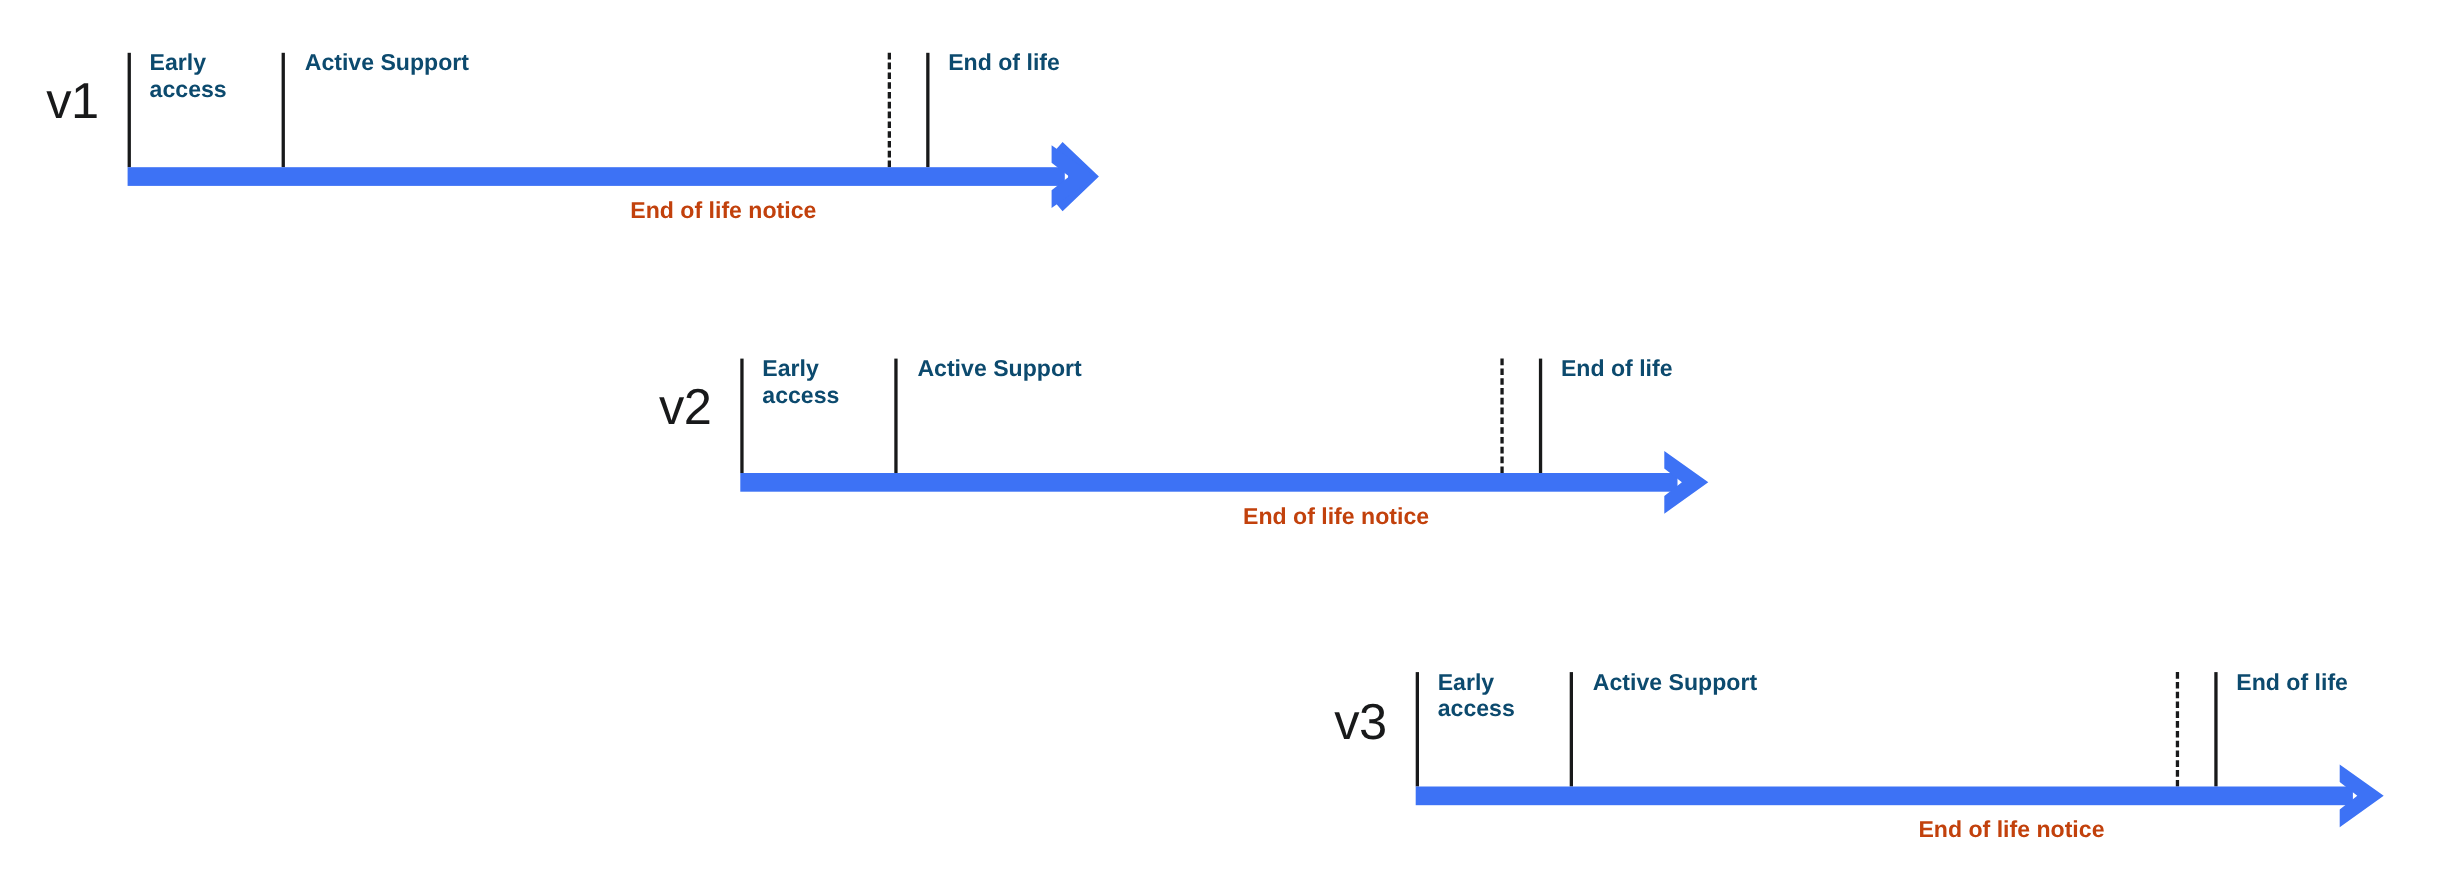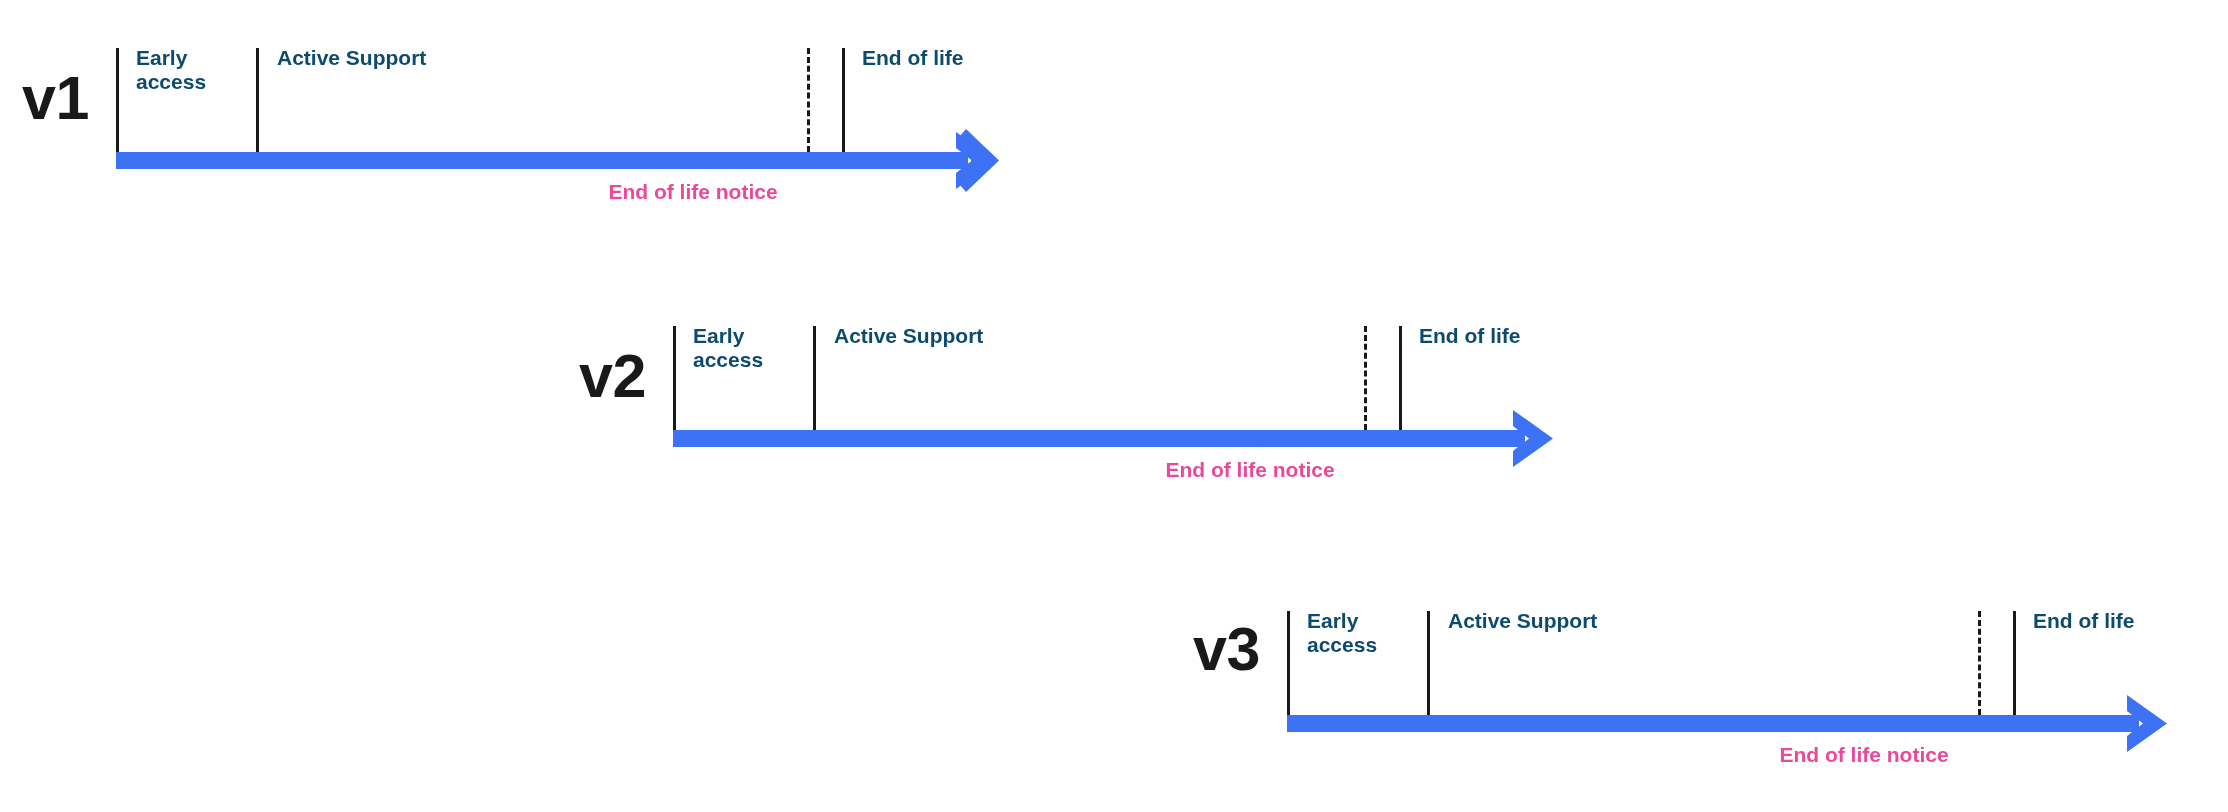--- a/index.html
+++ b/index.html
@@ -9,26 +9,27 @@
     font-family:"Liberation Sans", sans-serif;
     overflow:hidden;
     position:relative;
   }
   #stage{position:absolute;left:0;top:0;width:2228px;height:812px;}
 
   .lifecycle-row{position:absolute;height:200px;}
 
   .version-label{
     position:absolute;
-    font-size:61px;
-    font-weight:700;
+    font-size:46px;
+    font-weight:400;
     color:#18191a;
     letter-spacing:-0.5px;
     line-height:1;
     white-space:nowrap;
+    margin-left:20px;
   }
 
   
   .divider{
     position:absolute;
     width:3px;
     background:#18191a;
   }
   .divider.dashed{
     background:none;
@@ -60,23 +61,23 @@
     position:absolute;
     top:-24px;
     width:65px;
     height:65px;
   }
 
   .notice-label{
     position:absolute;
     font-size:21px;
     font-weight:700;
-    color:#ec4899;
+    color:#c2410c;
     white-space:nowrap;
-    text-align:center;
+    text-align:left;
   }
 </style>
 </head>
 <body>
 
 <div id="stage">
 
   <div class="lifecycle-row" id="row-v1" style="left:0px;top:0px;width:1100px;">
 
     <div class="version-label" style="left:22px;top:68px;">v1</div>
@@ -126,21 +127,21 @@
           <path d="M6 4 L46 32.5 L6 61 L6 45 L22 32.5 L6 20 Z" fill="#3D72F5"></path>
         </svg>
       </div>
     </div>
 
     <div class="notice-label" style="left:573px;top:180px;width:240px;">End of life notice</div>
   </div>
 
   <div class="lifecycle-row" id="row-v3" style="left:1171px;top:563px;width:1100px;">
 
-    <div class="version-label" style="left:22px;top:56px;">v3</div>
+    <div class="version-label" style="left:22px;top:70px;">v3</div>
 
     <div class="divider" style="left:116px;top:48px;height:104px;"></div>
     <div class="divider" style="left:256px;top:48px;height:104px;"></div>
     <div class="divider dashed" style="left:807px;top:48px;height:104px;"></div>
     <div class="divider" style="left:842px;top:48px;height:104px;"></div>
 
     <div class="phase-label" style="left:136px;top:46px;width:120px;">Early
 access</div>
     <div class="phase-label" style="left:277px;top:46px;width:520px;">Active Support</div>
     <div class="phase-label" style="left:862px;top:46px;width:220px;">End of life</div>

